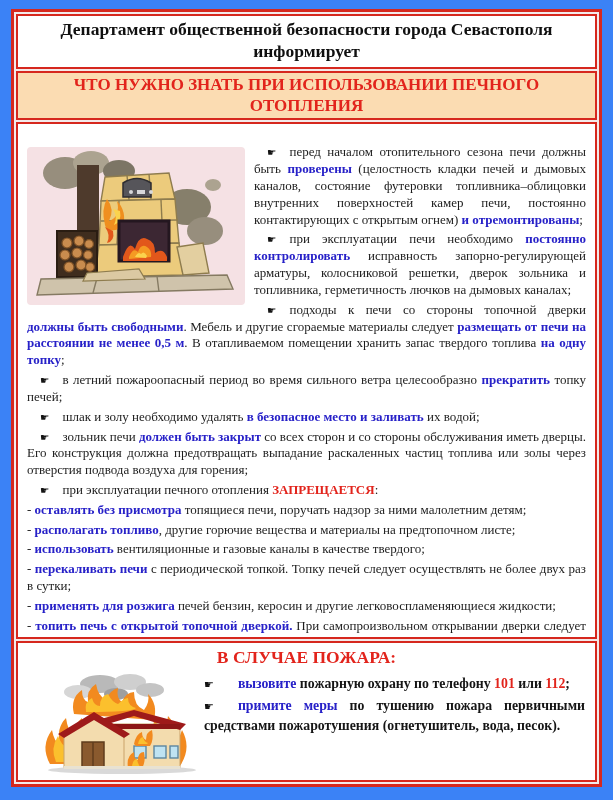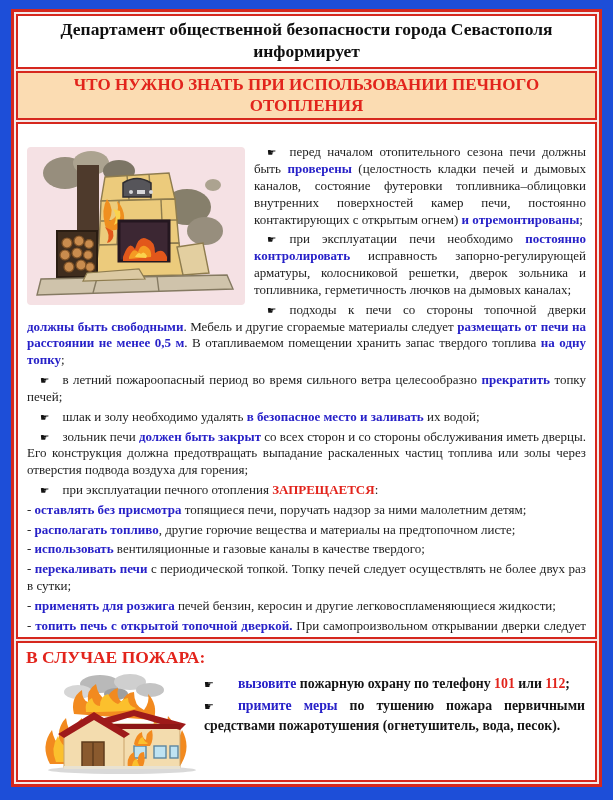--- a/index.html
+++ b/index.html
@@ -6,21 +6,21 @@
   body {
     width:613px; height:800px;
     background:#f3eaea;
     font-family:"Liberation Serif", serif;
     -webkit-font-smoothing:antialiased;
   }
   .page {
     box-sizing:border-box;
     width:613px; height:800px;
     padding:9px 11px 13px 11px;
-    background:#1d4ed8;
+    background:#3b82f6;
   }
   .frame {
     box-sizing:border-box;
     height:100%;
     border:3px solid #d6281e;
     padding:2px;
     display:flex; flex-direction:column; gap:2px;
     background:#f3eaea;
   }
   .box { box-sizing:border-box; border:2px solid #d6281e; background:#ffffff; }
@@ -52,21 +52,21 @@
     font-family:"DejaVu Sans", sans-serif;
     font-size:10.5px; color:#141414;
     margin-right:13px; text-indent:0; display:inline-block;
   }
   .seg-n { font-weight:normal; color:#1c1c1c; }
   .seg-b { font-weight:bold; color:#2721c8; }
   .seg-r { font-weight:bold; color:#e2241c; }
   .seg-k { font-weight:bold; color:#151515; }
 
   .fire-heading {
-    color:#e2241c;
+    text-align:center; color:#e2241c;
     font-weight:bold; font-size:17.5px;
     margin:2px 0 4px 0;
   }
   .fire-row { display:flex; align-items:flex-start;justify-content:space-between; }
   .house-fig { width:168px; height:104px; flex:0 0 auto; margin-left:4px; }
   .house-fig svg { display:block; width:100%; height:100%; }
   .fire-items { flex:1; padding:2px 2px 0 6px; }
   .fire-items p {
     margin:0 0 2px 0;
     font-size:13.8px; line-height:1.45;

